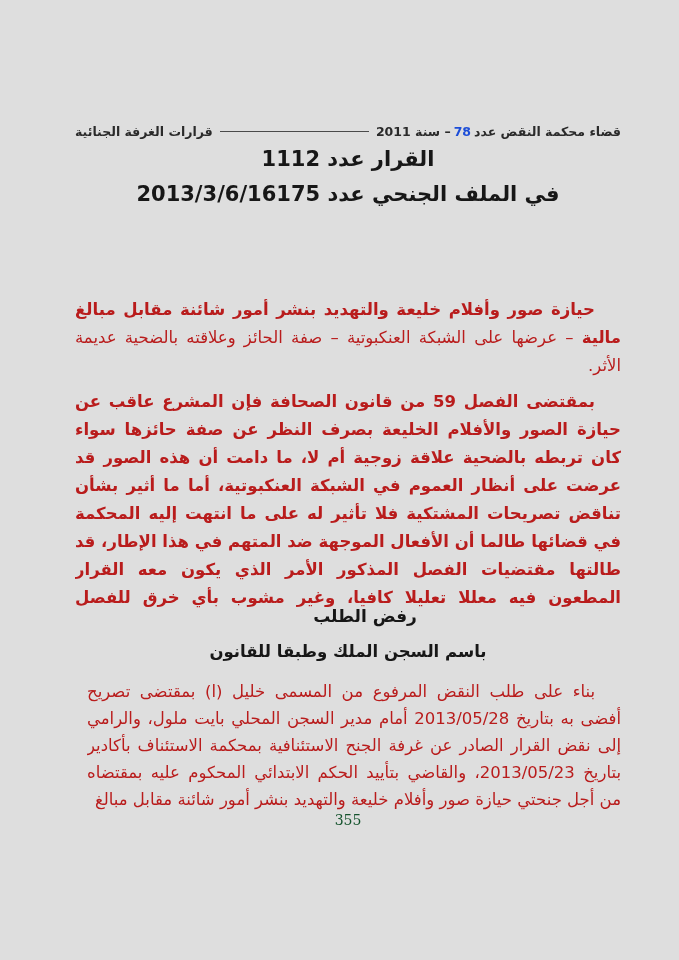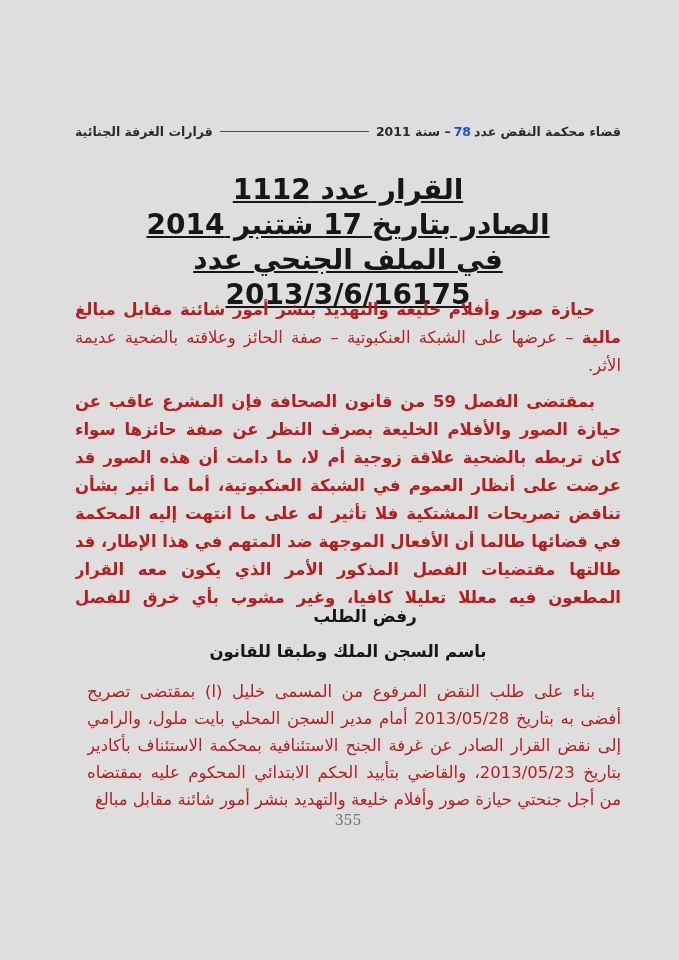--- a/index.html
+++ b/index.html
@@ -30,29 +30,28 @@
   .runhead .issue-no{color:#1d4ed8;padding:0 3px;}
   .head-rule{
     flex:1 1 auto;
     height:0;
     border-top:1.4px solid #4a4a4a;
     margin:0 7px;
     align-self:center;
   }
   
   .titleblock{
-    top:172px;
+    top:142px;
     direction:rtl;
     text-align:center;
     font-weight:bold;
-    font-size:28px;
+    font-size:21px;
     line-height:35px;
     color:#171717;
     letter-spacing:0;
-    text-decoration:underline;
   }
   
   .para{
     direction:rtl;
     text-align:justify;
     font-size:16.5px;
     line-height:28px;
     color:#b91c1c;
     text-indent:26px;
   }
@@ -87,40 +86,39 @@
     line-height:27px;
     max-height:140px;
     overflow:hidden;
     margin-left:12px;
   }
   .pagenum{
     top:812px;
     text-align:center;
     font-family:"DejaVu Serif", serif;
     font-size:14px;
-    color:#737373;
+    color:#14532d;
     direction:ltr;
   }
 </style>
 </head>
 <body>
 
 <div class="page">
 
   <div class="abs runhead">
     <span>قضاء محكمة النقض عدد</span>
     <span class="issue-no">78</span>
     <span>– سنة 2011</span>
     <span class="head-rule"></span>
     <span>قرارات الغرفة الجنائية</span>
   </div>
 
   <div class="abs titleblock">
     <div>القرار عدد 1112</div>
-    <div>الصادر بتاريخ 17 شتنبر 2014</div>
     <div>في الملف الجنحي عدد 2013/3/6/16175</div>
   </div>
 
   <div class="abs para summary">
     <span class="lead">حيازة صور وأفلام خليعة والتهديد بنشر أمور شائنة مقابل مبالغ مالية</span><span> – عرضها على الشبكة العنكبوتية – صفة الحائز وعلاقته بالضحية عديمة الأثر.</span>
   </div>
 
   <div class="abs para holding">بمقتضى الفصل 59 من قانون الصحافة فإن المشرع عاقب عن حيازة الصور والأفلام الخليعة بصرف النظر عن صفة حائزها سواء كان تربطه بالضحية علاقة زوجية أم لا، ما دامت أن هذه الصور قد عرضت على أنظار العموم في الشبكة العنكبوتية، أما ما أثير بشأن تناقض تصريحات المشتكية فلا تأثير له على ما انتهت إليه المحكمة في قضائها طالما أن الأفعال الموجهة ضد المتهم في هذا الإطار، قد طالتها مقتضيات الفصل المذكور الأمر الذي يكون معه القرار المطعون فيه معللا تعليلا كافيا، وغير مشوب بأي خرق للفصل المستدل به وتبقى الوسيلة على غير أساس.</div>
 
   <div class="abs ruling">رفض الطلب</div>

